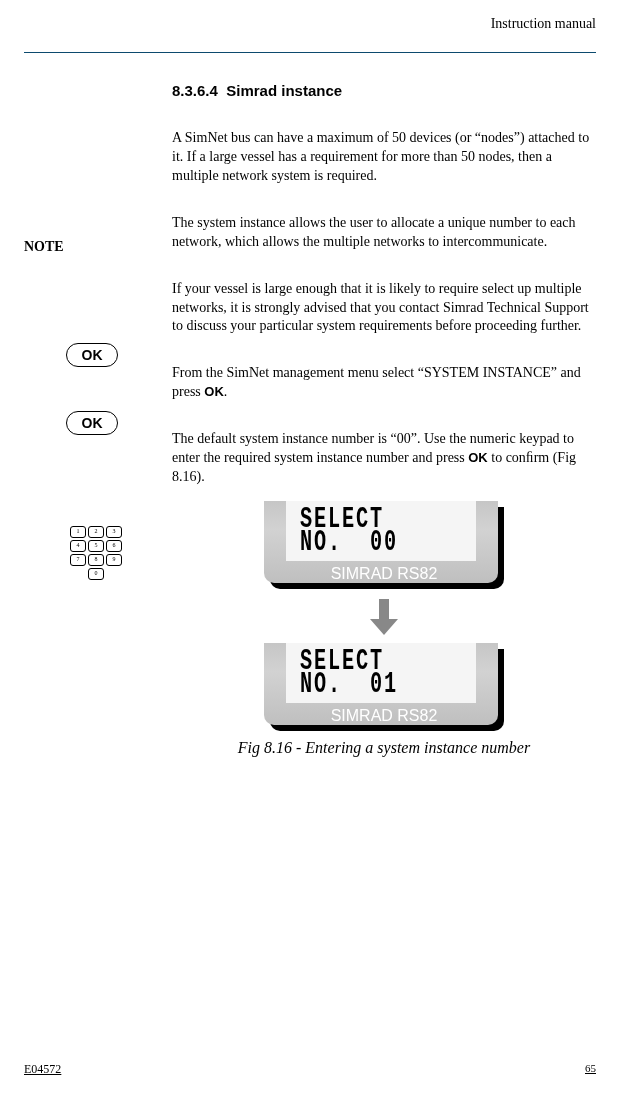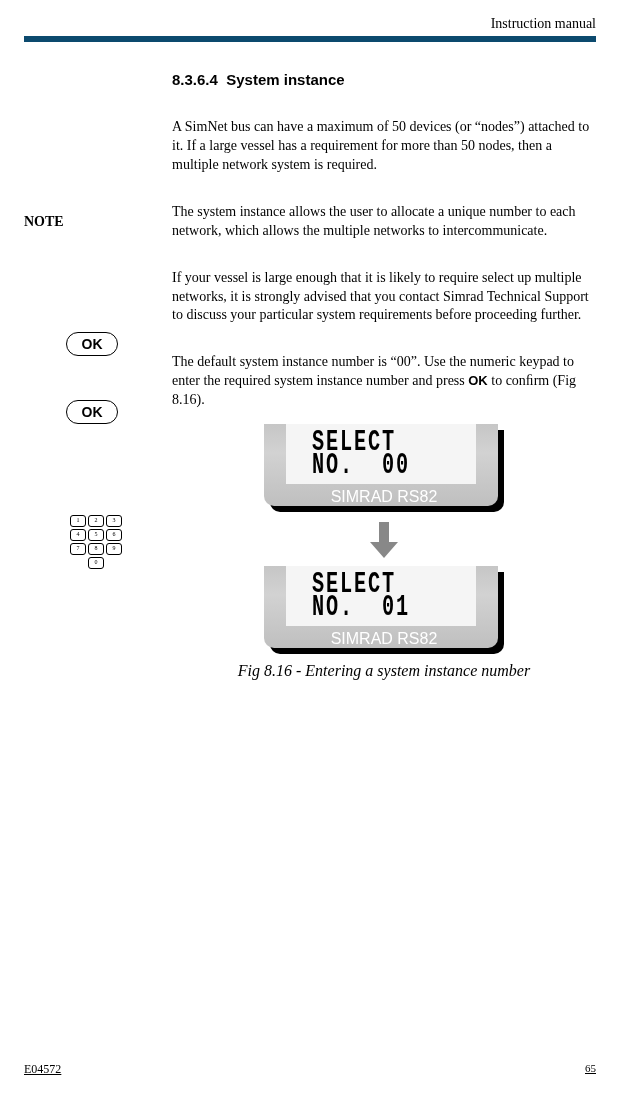--- a/index.html
+++ b/index.html
@@ -12,22 +12,22 @@
       background: #fff;
       position: relative;
     }
     .page {
       padding: 16px 24px 18px 24px;
       height: 100%;
       position: relative;
     }
     .header {
       text-align: right;
-      border-bottom: 6px solid #0c4a6e;
-      padding-bottom: 4px;
+      border-bottom: 1px solid #0c4a6e;
+      padding-bottom: 20px;
       margin-bottom: 28px;
       font-size: 14px;
     }
     .content {
       display: flex;
     }
     .sidebar {
       width: 148px;
       flex: 0 0 148px;
       position: relative;
@@ -42,21 +42,21 @@
       font-size: 15px;
       margin-bottom: 2px;
     }
     .para {
       margin-bottom: 14px;
       margin-top: 28px;
     }
     .bold { font-weight: bold; font-family: Arial, Helvetica, sans-serif; font-size: 13px; }
     .note-label {
       position: absolute;
-      top: 144px;
+      top: 158px;
       left: 0;
       font-weight: bold;
       font-size: 14px;
     }
     .ok-btn {
       position: absolute;
       left: 42px;
       width: 52px;
       height: 24px;
       border: 1.5px solid #000;
@@ -120,21 +120,21 @@
     .lcd-screen {
       position: absolute;
       top: 0;
       left: 22px;
       width: 190px;
       height: 60px;
       background: #f5f5f5;
       display: flex;
       flex-direction: column;
       justify-content: center;
-      padding-left: 26px;
+      padding-left: 14px;
       z-index: 3;
     }
     .lcd-text {
       font-family: "Courier New", monospace;
       font-weight: bold;
       font-size: 22px;
       letter-spacing: 2px;
       transform: scaleY(1.3) scaleX(0.92);
       transform-origin: left center;
       line-height: 1.05;
@@ -200,26 +200,29 @@
           <div class="kp-key">9</div>
         </div>
         <div class="kp-row">
           <div class="kp-key">0</div>
         </div>
       </div>
     </div>
 
     <div class="main">
       <div class="section-title">
-        <span>8.3.6.4</span>&nbsp;&nbsp;<span>System instance</span>
+        <span>8.3.6.4</span>&nbsp;&nbsp;<span>Simrad instance</span>
       </div>
 
       <div class="para">A SimNet bus can have a maximum of 50 devices (or “nodes”) attached to it. If a large vessel has a requirement for more than 50 nodes, then a multiple network system is required.</div>
       <div class="para">The system instance allows the user to allocate a unique number to each network, which allows the multiple networks to intercommunicate.</div>
       <div class="para">If your vessel is large enough that it is likely to require select up multiple networks, it is strongly advised that you contact Simrad Technical Support to discuss your particular system requirements before proceeding further.</div>
+      <div class="para">
+        <span>From the SimNet management menu select “SYSTEM INSTANCE” and press </span><span class="bold">OK</span><span>.</span>
+      </div>
       <div class="para">
         <span>The default system instance number is “00”. Use the numeric keypad to enter the required system instance number and press </span><span class="bold">OK</span><span> to conﬁrm (Fig 8.16).</span>
       </div>
 
       <div class="figure">
         <div class="lcd-frame">
           <div class="lcd-shadow"></div>
           <div class="lcd-body"></div>
           <div class="lcd-screen">
             <div class="lcd-text">SELECT</div>

